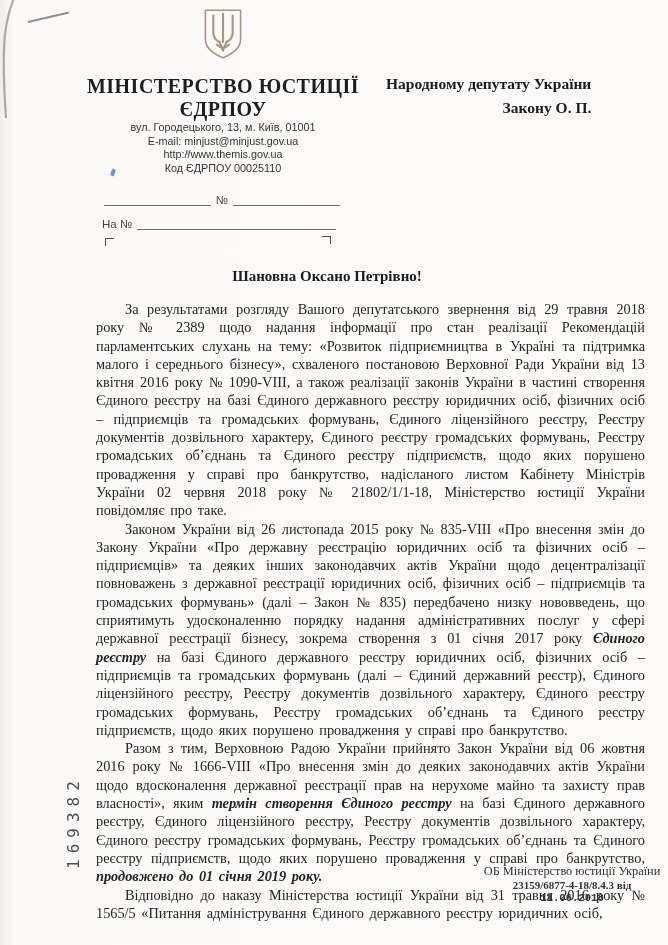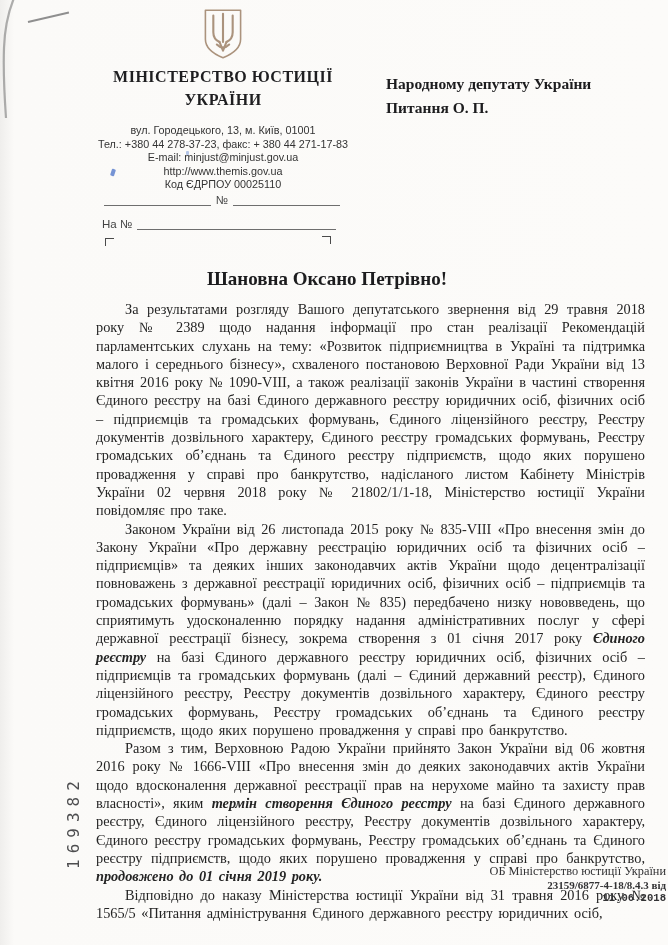--- a/index.html
+++ b/index.html
@@ -14,45 +14,45 @@
   }
   
   .scan-edge-corner { position:absolute; left:0; top:0; width:40px; height:120px; pointer-events:none; }
   .scan-diag-line { position:absolute; left:28px; top:21px; width:42px; border-top:2px solid #8f8f8f; transform:rotate(-13deg); transform-origin:left center; }
   .blue-mark { position:absolute; left:111px; top:169px; width:4px; height:7px; background:#4a72c8; opacity:.75; border-radius:1px; transform:rotate(18deg); }
   .blue-mark2 { position:absolute; left:186px; top:151px; width:3px; height:4px; background:#6d8fd6; opacity:.5; border-radius:1px; }
 
   
   .letterhead { position:absolute; left:84px; top:7px; width:278px; text-align:center; }
   .emblem { display:inline-block; }
-  .ministry-name { margin-top:0; font-weight:bold; font-size:16px; line-height:23px; letter-spacing:.5px; color:#1e1e20; }
-  .contact { margin-top:13px; font-family:"Liberation Sans", sans-serif; font-size:10.8px; line-height:13.6px; color:#333; }
+  .ministry-name { margin-top:10px; font-weight:bold; font-size:20px; line-height:23px; letter-spacing:.5px; color:#1e1e20; }
+  .contact { font-family:"Liberation Sans", sans-serif; font-size:10.8px; line-height:13.6px; color:#333; }
 
   .num-row { position:absolute; left:104px; top:192px; width:236px; display:flex; align-items:flex-end; font-family:"Liberation Sans", sans-serif; font-size:11.5px; color:#444; }
   .num-row .fill { flex:1; border-bottom:1px solid #6e6e6e; height:14px; }
   .num-row .no-label { padding:0 5px; }
   .na-row { position:absolute; left:102px; top:216px; width:234px; display:flex; align-items:flex-end; font-family:"Liberation Sans", sans-serif; font-size:11.5px; color:#444; }
   .na-row .fill { flex:1; border-bottom:1px solid #6e6e6e; height:14px; margin-left:5px; }
   .bracket-l { position:absolute; left:105px; top:238px; width:9px; height:8px; border-left:1.5px solid #4a4a4a; border-top:1.5px solid #4a4a4a; }
   .bracket-r { position:absolute; left:322px; top:236px; width:9px; height:8px; border-right:1.5px solid #4a4a4a; border-top:1.5px solid #4a4a4a; }
 
   
-  .recipient { position:absolute; left:386px; top:72px; font-weight:bold; font-size:15.5px; line-height:24px; color:#1c1c1e; }
+  .recipient { position:absolute; left:386px; top:72px; font-weight:bold; font-size:15.5px; line-height:24px; color:#1c1c1e;text-align:right; }
 
   
-  .salutation { position:absolute; left:97px; top:268px; width:460px; text-align:center; font-weight:bold; font-size:19px; color:#1c1c1e; }
+  .salutation { position:absolute; left:97px; top:268px; width:460px; text-align:center; font-weight:bold; font-size:15px; color:#1c1c1e; }
   .body-text { position:absolute; left:96px; top:300px; width:549px; font-size:14.3px; line-height:18.3px; text-align:justify; word-spacing:2px; color:#242424; }
   .body-text p { text-indent:29px; }
   .bi { font-weight:bold; font-style:italic; }
 
   
   .margin-number { position:absolute; left:64px; top:869px; transform:rotate(-90deg); transform-origin:0 0; font-family:"DejaVu Sans Mono", monospace; font-size:16px; letter-spacing:6px; color:#4d4d4f; white-space:nowrap; }
 
   
-  .stamp { position:absolute; left:478px; top:864px; width:188px; text-align:right; color:#323234; z-index:3; }
+  .stamp { position:absolute; left:478px; top:864px; width:188px; text-align:center; color:#323234; z-index:3; }
   .stamp .s1 { font-size:12.3px; line-height:14px; white-space:nowrap; }
   .stamp .s2 { font-family:Liberation Serif, serif; font-weight:bold; font-size:11px; line-height:14px; }
   .stamp .s3 { font-family:Liberation Mono, monospace; font-weight:bold; font-size:10.6px; line-height:13px; }
 </style>
 </head>
 <body>
 
 <div class="page">
 
   <svg class="scan-edge-corner" viewBox="0 0 40 120">
@@ -68,46 +68,45 @@
         <path d="M5,3 H45 V36 Q45,49 25,57 Q5,49 5,36 Z" stroke-width="1.8"></path>
         <path d="M14,9 v19 q0,8 7,11"></path>
         <path d="M36,9 v19 q0,8 -7,11"></path>
         <path d="M25,7 v32"></path>
         <path d="M18,42 q7,7 14,0"></path>
         <path d="M21,39 l4,10 l4,-10"></path>
       </g>
     </svg>
     <div class="ministry-name">
       <div>МІНІСТЕРСТВО ЮСТИЦІЇ</div>
-      <div>УКРАЇНИ</div>
+      <div>ЄДРПОУ</div>
     </div>
     <div class="contact">
       <div>вул. Городецького, 13, м. Київ, 01001</div>
-      <div>Тел.: +380 44 278-37-23, факс: + 380 44 271-17-83</div>
       <div>E-mail: minjust@minjust.gov.ua</div>
       <div>http://www.themis.gov.ua</div>
       <div>Код ЄДРПОУ 00025110</div>
     </div>
   </div>
 
   <div class="num-row">
     <span class="fill"></span>
     <span class="no-label">№</span>
     <span class="fill"></span>
   </div>
   <div class="na-row">
     <span>На №</span>
     <span class="fill"></span>
   </div>
   <div class="bracket-l"></div>
   <div class="bracket-r"></div>
 
   <div class="recipient">
     <div>Народному депутату України</div>
-    <div>Питання О. П.</div>
+    <div>Закону О. П.</div>
   </div>
 
   <div class="salutation">Шановна Оксано Петрівно!</div>
 
   <div class="body-text">
     <p><span>За результатами розгляду Вашого депутатського звернення від 29 травня 2018 року № 2389 щодо надання інформації про стан реалізації Рекомендацій парламентських слухань на тему: «Розвиток підприємництва в Україні та підтримка малого і середнього бізнесу», схваленого постановою Верховної Ради України від 13 квітня 2016 року № 1090-VIII, а також реалізації законів України в частині створення Єдиного реєстру на базі Єдиного державного реєстру юридичних осіб, фізичних осіб – підприємців та громадських формувань, Єдиного ліцензійного реєстру, Реєстру документів дозвільного характеру, Єдиного реєстру громадських формувань, Реєстру громадських об’єднань та Єдиного реєстру підприємств, щодо яких порушено провадження у справі про банкрутство, надісланого листом Кабінету Міністрів України 02 червня 2018 року № 21802/1/1-18, Міністерство юстиції України повідомляє про таке.</span></p>
     <p><span>Законом України від 26 листопада 2015 року № 835-VIII «Про внесення змін до Закону України «Про державну реєстрацію юридичних осіб та фізичних осіб – підприємців» та деяких інших законодавчих актів України щодо децентралізації повноважень з державної реєстрації юридичних осіб, фізичних осіб – підприємців та громадських формувань» (далі – Закон № 835) передбачено низку нововведень, що сприятимуть удосконаленню порядку надання адміністративних послуг у сфері державної реєстрації бізнесу, зокрема створення з 01 січня 2017 року </span><span class="bi">Єдиного реєстру</span><span> на базі Єдиного державного реєстру юридичних осіб, фізичних осіб – підприємців та громадських формувань (далі – Єдиний державний реєстр), Єдиного ліцензійного реєстру, Реєстру документів дозвільного характеру, Єдиного реєстру громадських формувань, Реєстру громадських об’єднань та Єдиного реєстру підприємств, щодо яких порушено провадження у справі про банкрутство.</span></p>
     <p><span>Разом з тим, Верховною Радою України прийнято Закон України від 06 жовтня 2016 року № 1666-VIII «Про внесення змін до деяких законодавчих актів України щодо вдосконалення державної реєстрації прав на нерухоме майно та захисту прав власності», яким </span><span class="bi">термін створення Єдиного реєстру</span><span> на базі Єдиного державного реєстру, Єдиного ліцензійного реєстру, Реєстру документів дозвільного характеру, Єдиного реєстру громадських формувань, Реєстру громадських об’єднань та Єдиного реєстру підприємств, щодо яких порушено провадження у справі про банкрутство, </span><span class="bi">продовжено до 01 січня 2019 року.</span></p>
     <p><span>Відповідно до наказу Міністерства юстиції України від 31 травня 2016 року № 1565/5 «Питання адміністрування Єдиного державного реєстру юридичних осіб,</span></p>
   </div>

